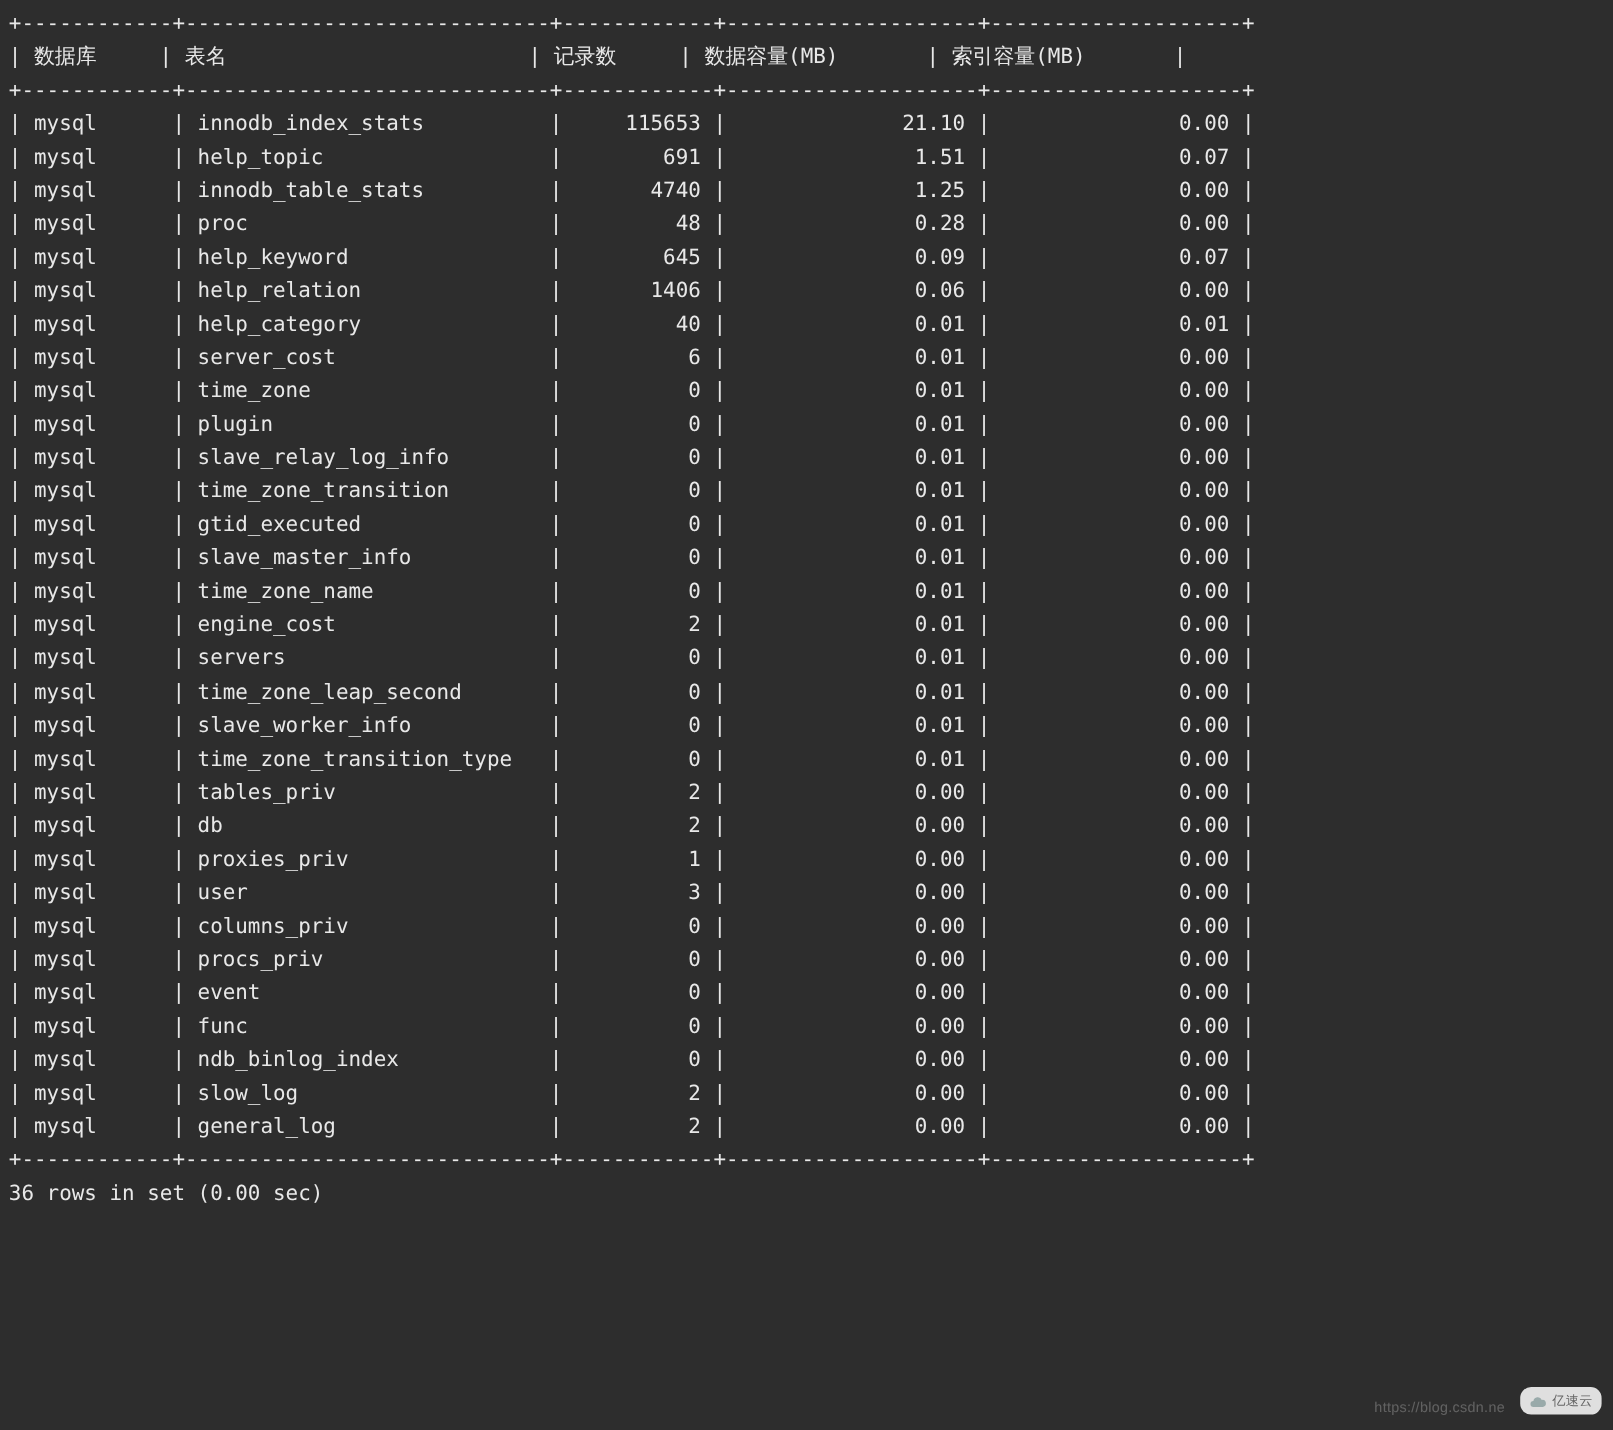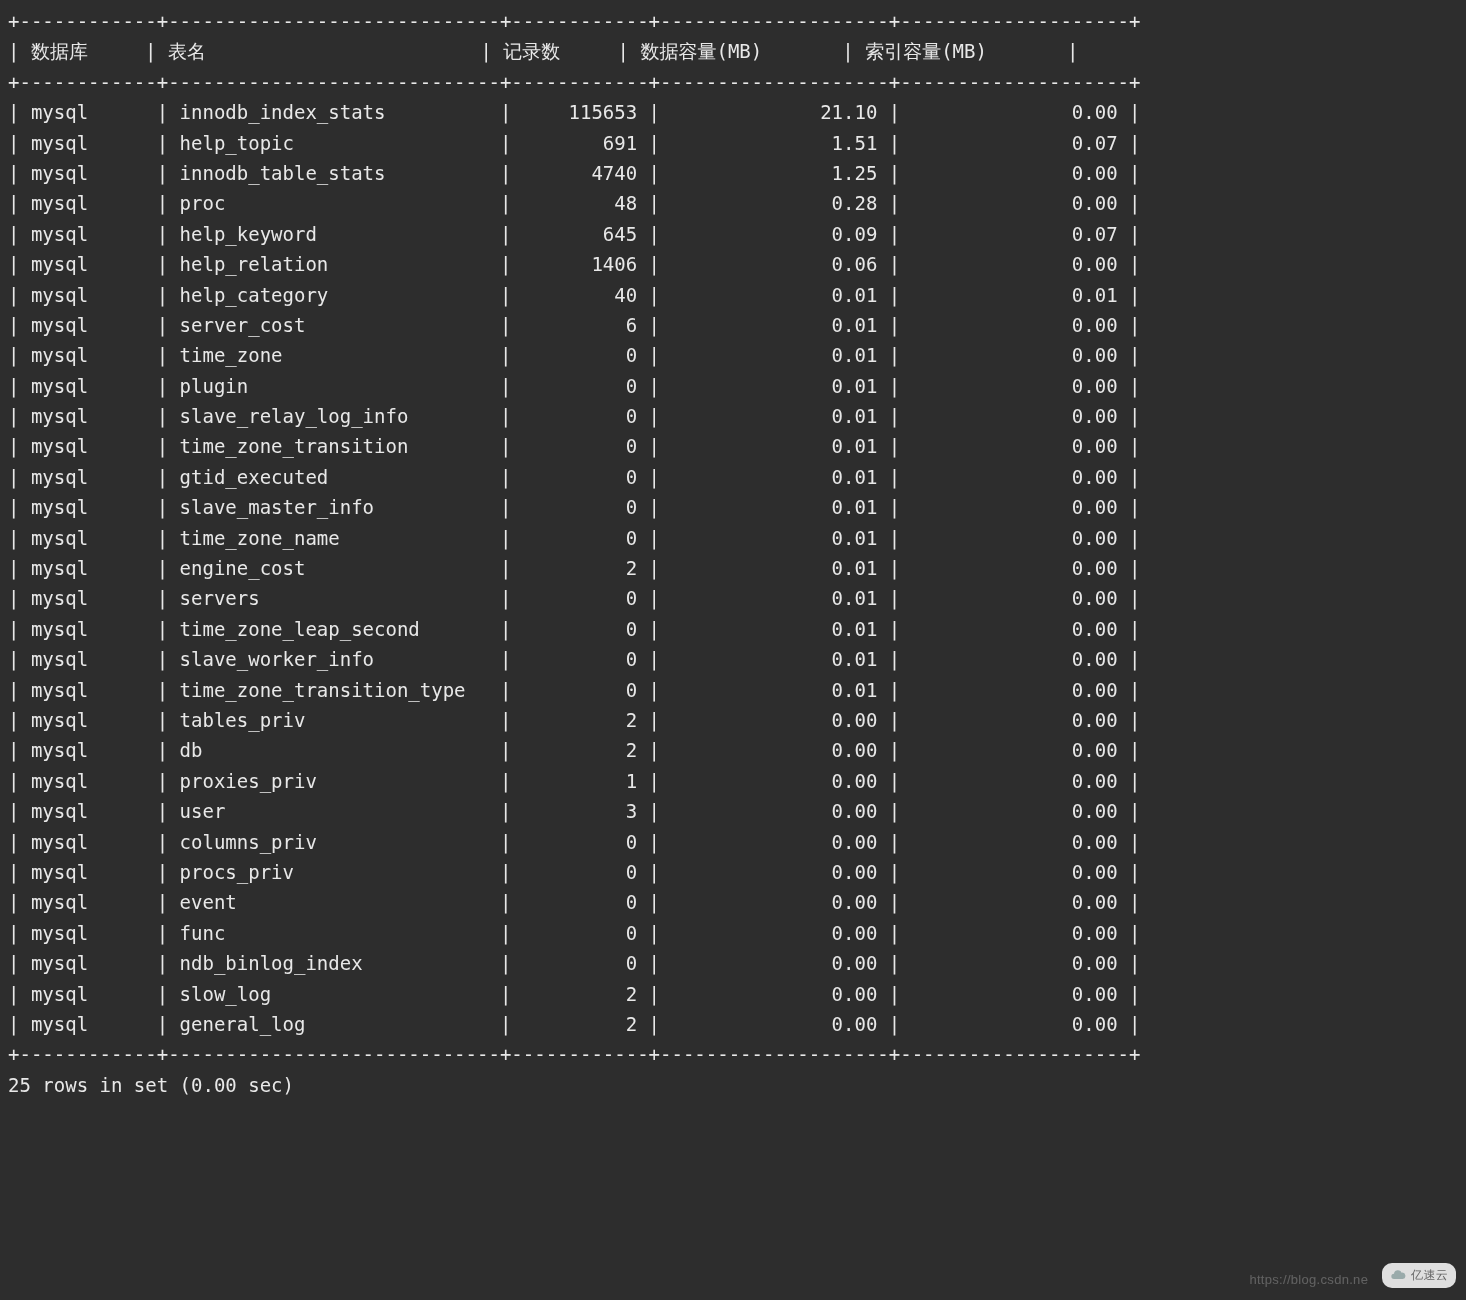--- a/index.html
+++ b/index.html
@@ -24,21 +24,21 @@
     right: 10px;
     bottom: 10px;
     color: rgba(255,255,255,0.25);
     font-size: 13px;
     font-family: Arial, sans-serif;
     letter-spacing: 0.3px;
     margin-left: 38px;
   }
   .watermark .badge {
     display:inline-flex;
-    align-items:center;
+    align-items:flex-end;
     gap:5px;
     background: rgba(255,255,255,0.85);
     color:#666;
     padding:3px 8px;
     border-radius:10px;
     margin-left:10px;
     font-size:12px;
   }
   .watermark svg { width:16px; height:16px; }
 </style>
@@ -73,21 +73,21 @@
 | mysql      | proxies_priv                |          1 |               0.00 |               0.00 |
 | mysql      | user                        |          3 |               0.00 |               0.00 |
 | mysql      | columns_priv                |          0 |               0.00 |               0.00 |
 | mysql      | procs_priv                  |          0 |               0.00 |               0.00 |
 | mysql      | event                       |          0 |               0.00 |               0.00 |
 | mysql      | func                        |          0 |               0.00 |               0.00 |
 | mysql      | ndb_binlog_index            |          0 |               0.00 |               0.00 |
 | mysql      | slow_log                    |          2 |               0.00 |               0.00 |
 | mysql      | general_log                 |          2 |               0.00 |               0.00 |
 +------------+-----------------------------+------------+--------------------+--------------------+</pre>
-<pre id="footer-line">25 rows in set (0.00 sec)</pre>
+<pre id="footer-line">36 rows in set (0.00 sec)</pre>
 
 <div class="watermark">
   <span>https://blog.csdn.ne</span>
   <span class="badge">
     <svg viewBox="0 0 24 24">
         <path fill="#9aa" d="M19 18H6a4 4 0 010-8 6 6 0 0111.5-1.5A4.5 4.5 0 0119 18z"></path>
       </svg>
     <span>亿速云</span>
   </span>
 </div>

